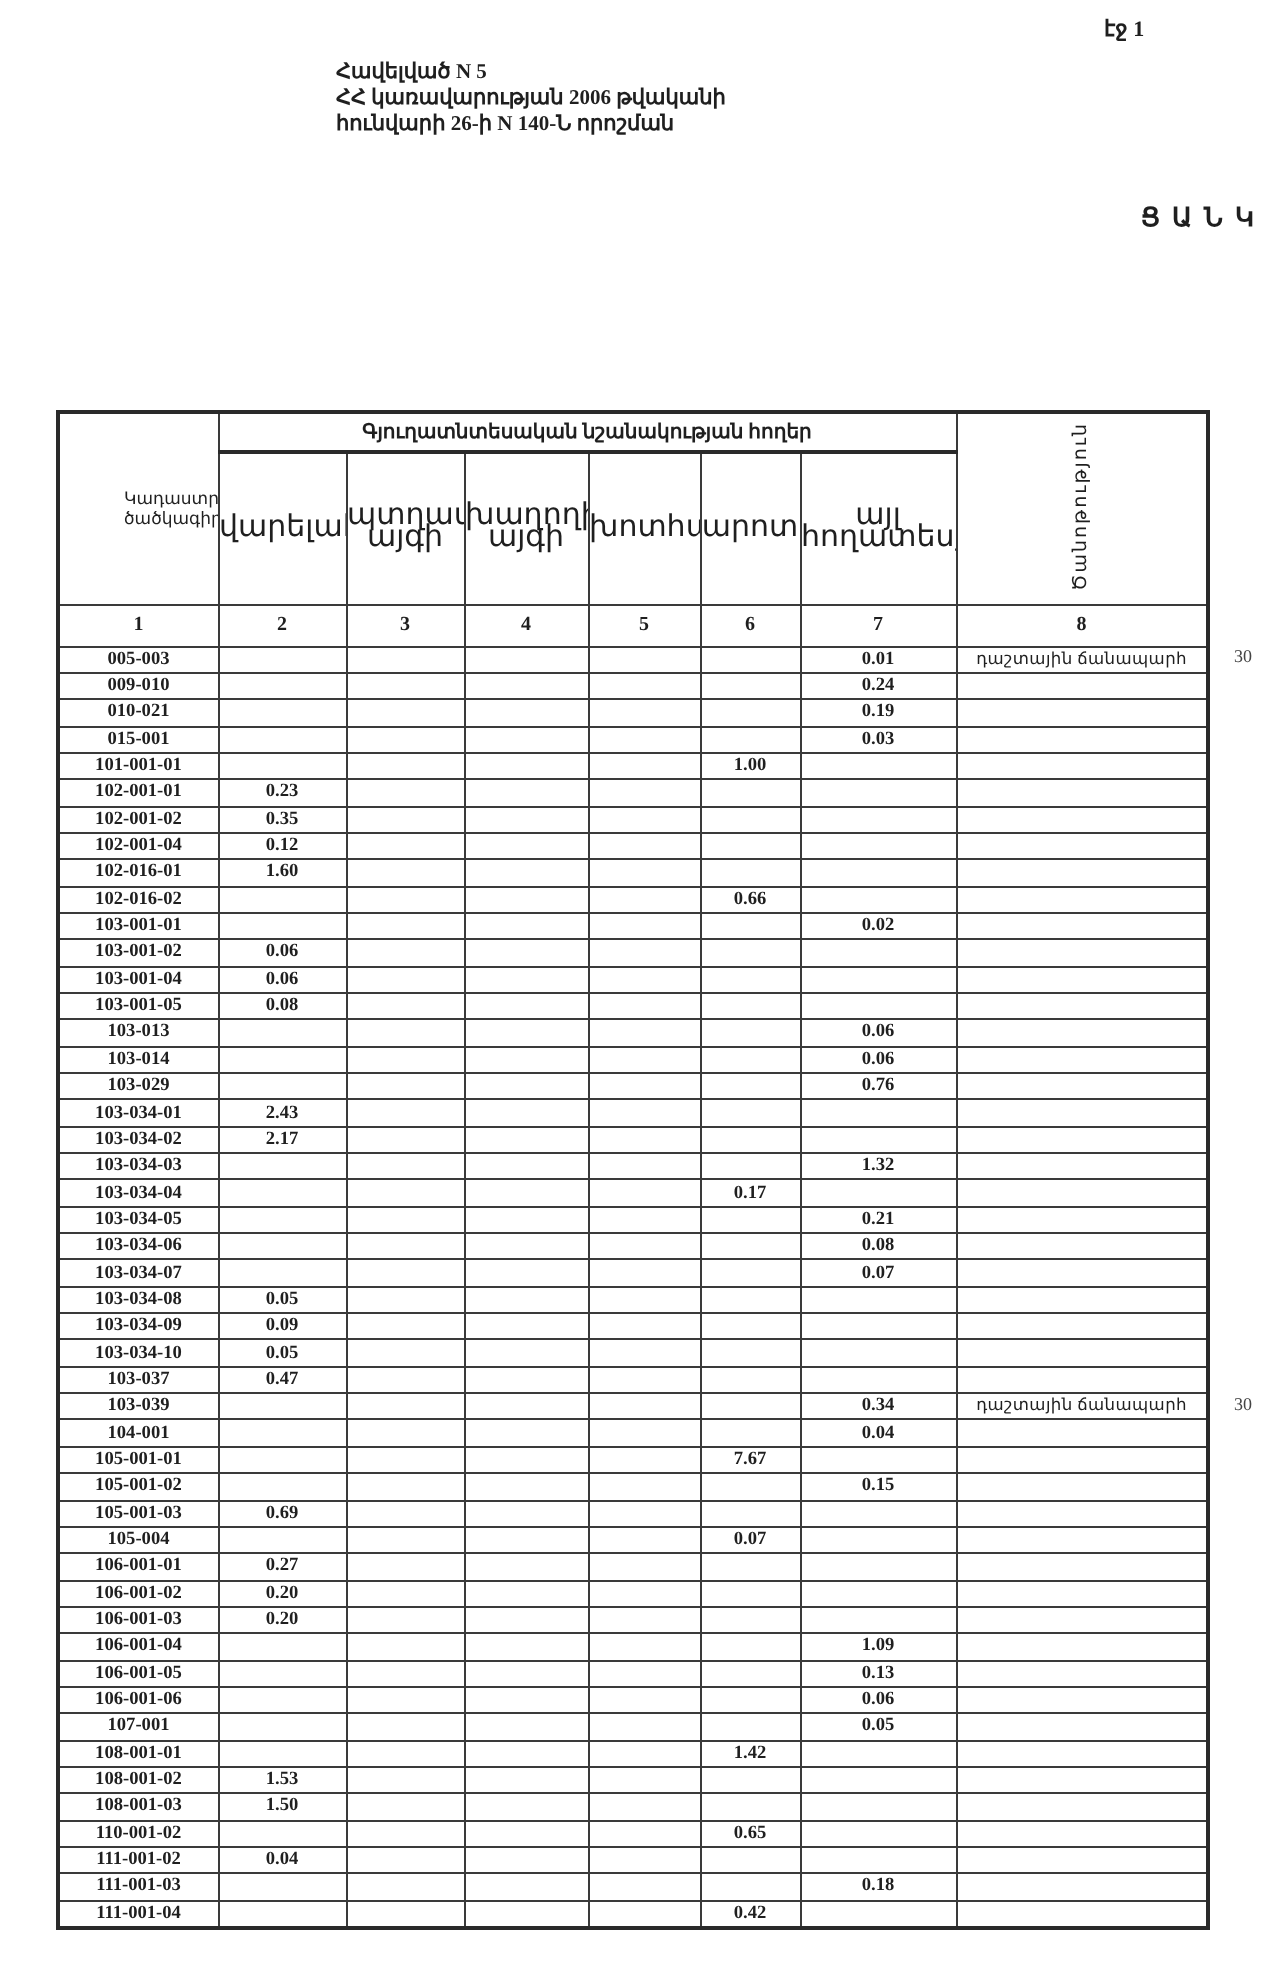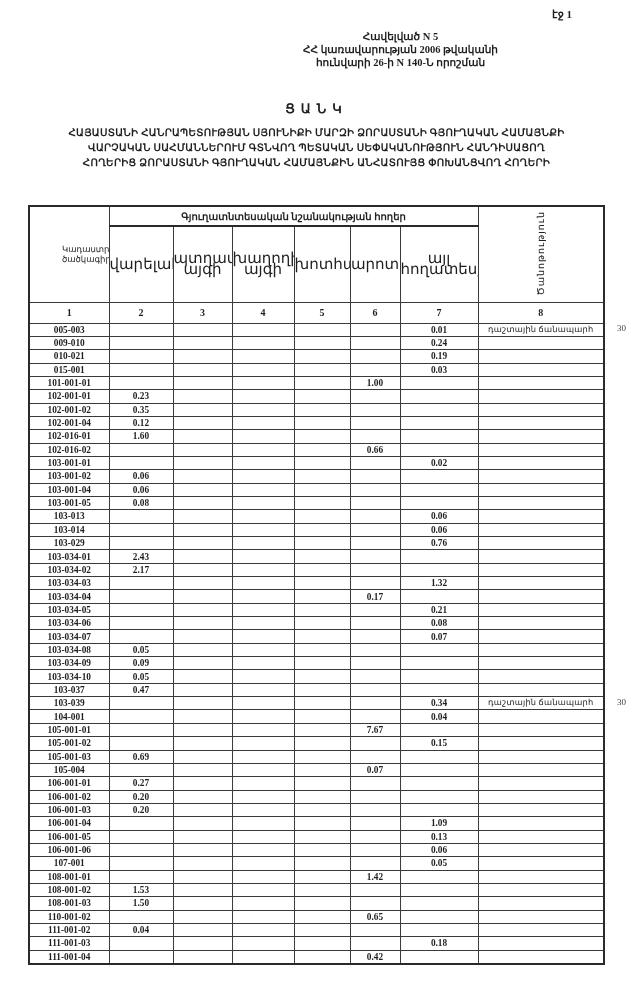--- a/index.html
+++ b/index.html
@@ -11,25 +11,25 @@
     font-family:Liberation Serif, serif;
     color:#1f1f1f;
     overflow:hidden;
   }
   .page-num{
     position:absolute;top:8px;left:552px;
     font-size:11px;font-weight:bold;
   }
   .appendix{
     position:absolute;top:30px;left:168px;width:465px;
-    text-align:center;font-size:10.5px;font-weight:bold;line-height:13px;
+    font-size:10.5px;font-weight:bold;line-height:13px;
   }
   .heading{
     position:absolute;top:101px;left:0;width:633px;
-    text-align:center;font-size:13px;font-weight:bold;letter-spacing:6px;
+    text-align:right;font-size:13px;font-weight:bold;letter-spacing:6px;
   }
   .doc-title{
     position:absolute;top:125px;left:0;width:633px;
     text-align:center;font-size:10.2px;font-weight:bold;line-height:15px;
     letter-spacing:0.3px;
   }
   .land-table{
     position:absolute;top:205px;left:28px;
     border-collapse:collapse;table-layout:fixed;width:575px;
     border:2px solid #2a2a2a;
@@ -81,25 +81,20 @@
   <div class="page-num">էջ 1</div>
 
   <div class="appendix">
     <div>Հավելված N 5</div>
     <div>ՀՀ կառավարության 2006 թվականի</div>
     <div>հունվարի 26-ի N 140-Ն որոշման</div>
   </div>
 
   <div class="heading">ՑԱՆԿ</div>
 
-  <div class="doc-title">
-    <div>ՀԱՅԱՍՏԱՆԻ ՀԱՆՐԱՊԵՏՈՒԹՅԱՆ ՍՅՈՒՆԻՔԻ ՄԱՐԶԻ ՁՈՐԱՍՏԱՆԻ ԳՅՈՒՂԱԿԱՆ ՀԱՄԱՅՆՔԻ</div>
-    <div>ՎԱՐՉԱԿԱՆ ՍԱՀՄԱՆՆԵՐՈՒՄ ԳՏՆՎՈՂ ՊԵՏԱԿԱՆ ՍԵՓԱԿԱՆՈՒԹՅՈՒՆ ՀԱՆԴԻՍԱՑՈՂ</div>
-    <div>ՀՈՂԵՐԻՑ ՁՈՐԱՍՏԱՆԻ ԳՅՈՒՂԱԿԱՆ ՀԱՄԱՅՆՔԻՆ ԱՆՀԱՏՈՒՅՑ ՓՈԽԱՆՑՎՈՂ ՀՈՂԵՐԻ</div>
-  </div>
 
   <table class="land-table">
     <colgroup>
       <col style="width:80px">
         <col style="width:64px">
         <col style="width:59px">
       <col style="width:62px">
         <col style="width:56px">
         <col style="width:50px">
       <col style="width:78px">

